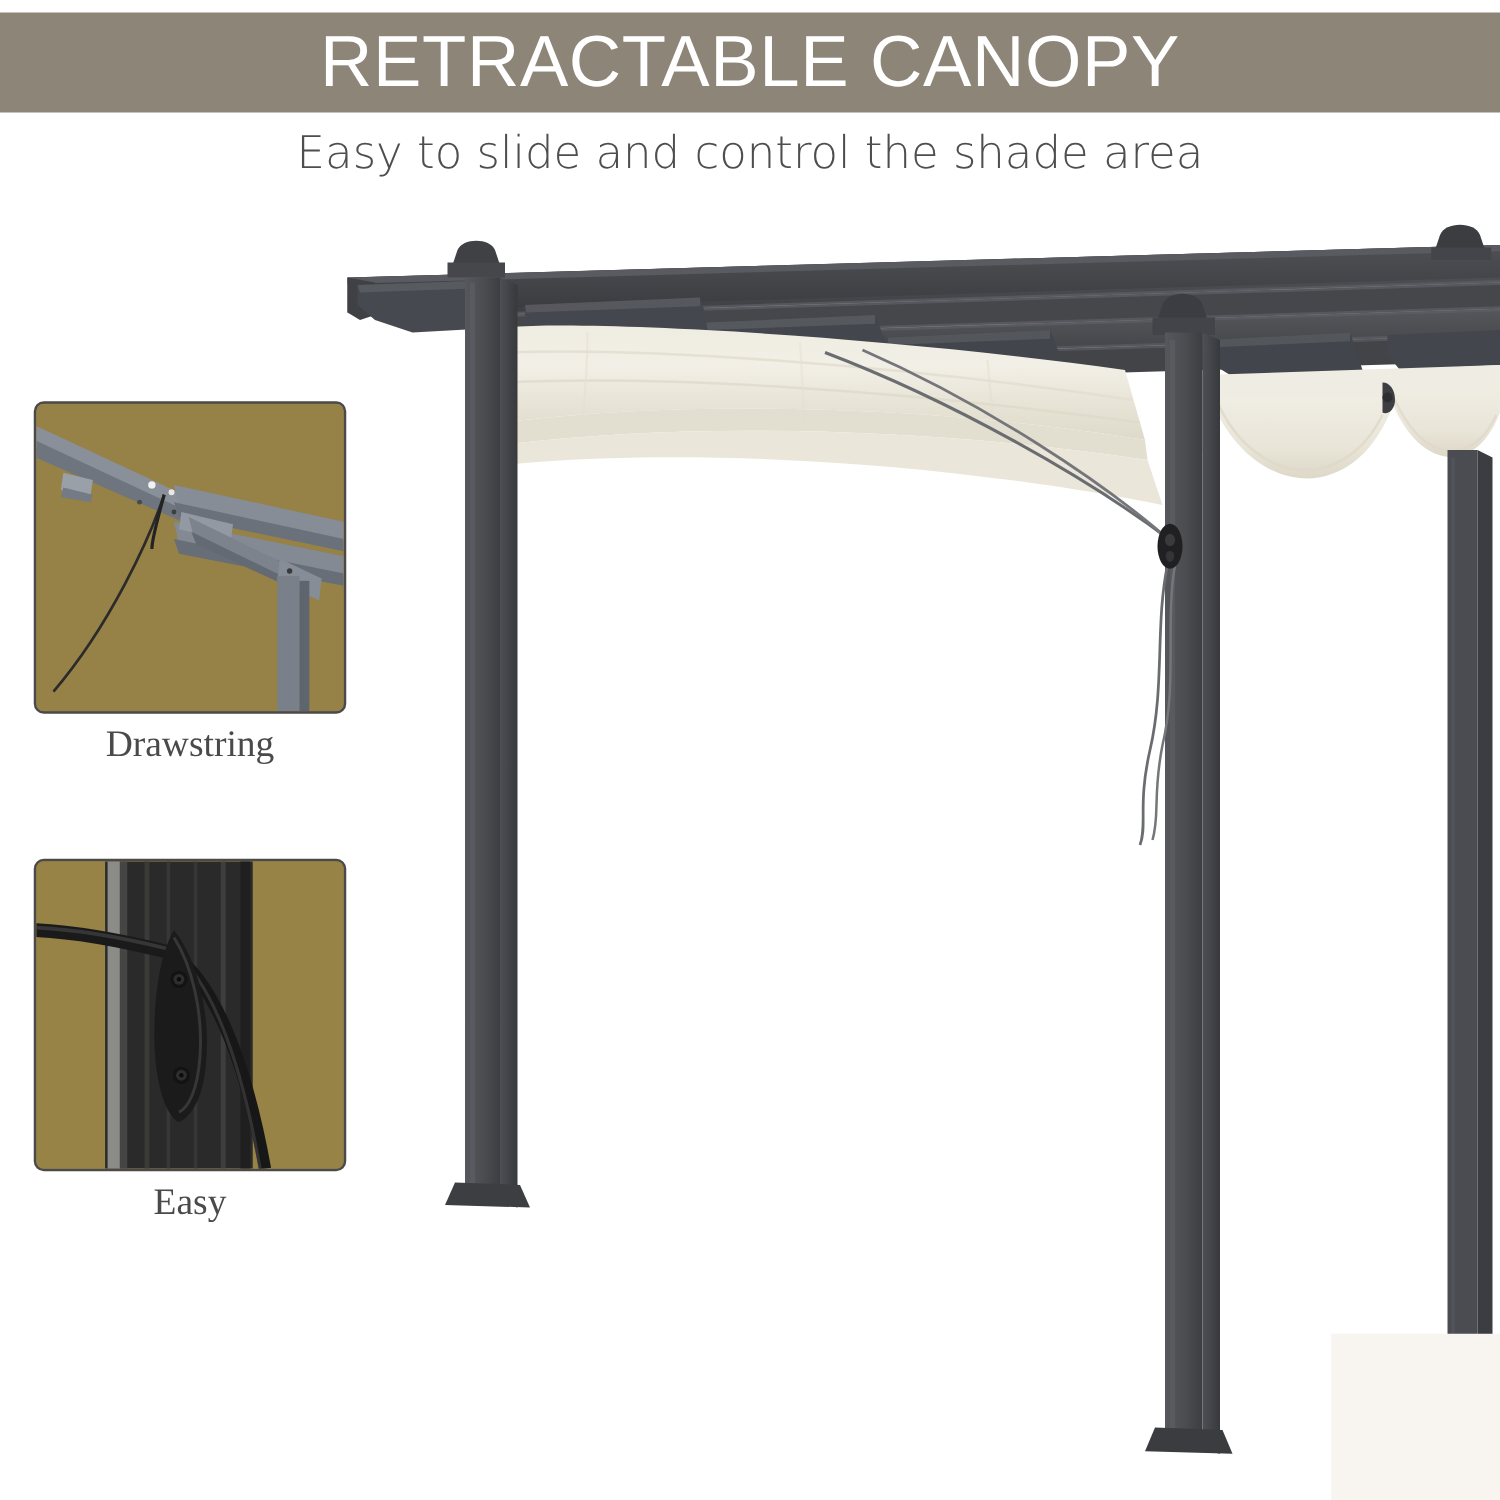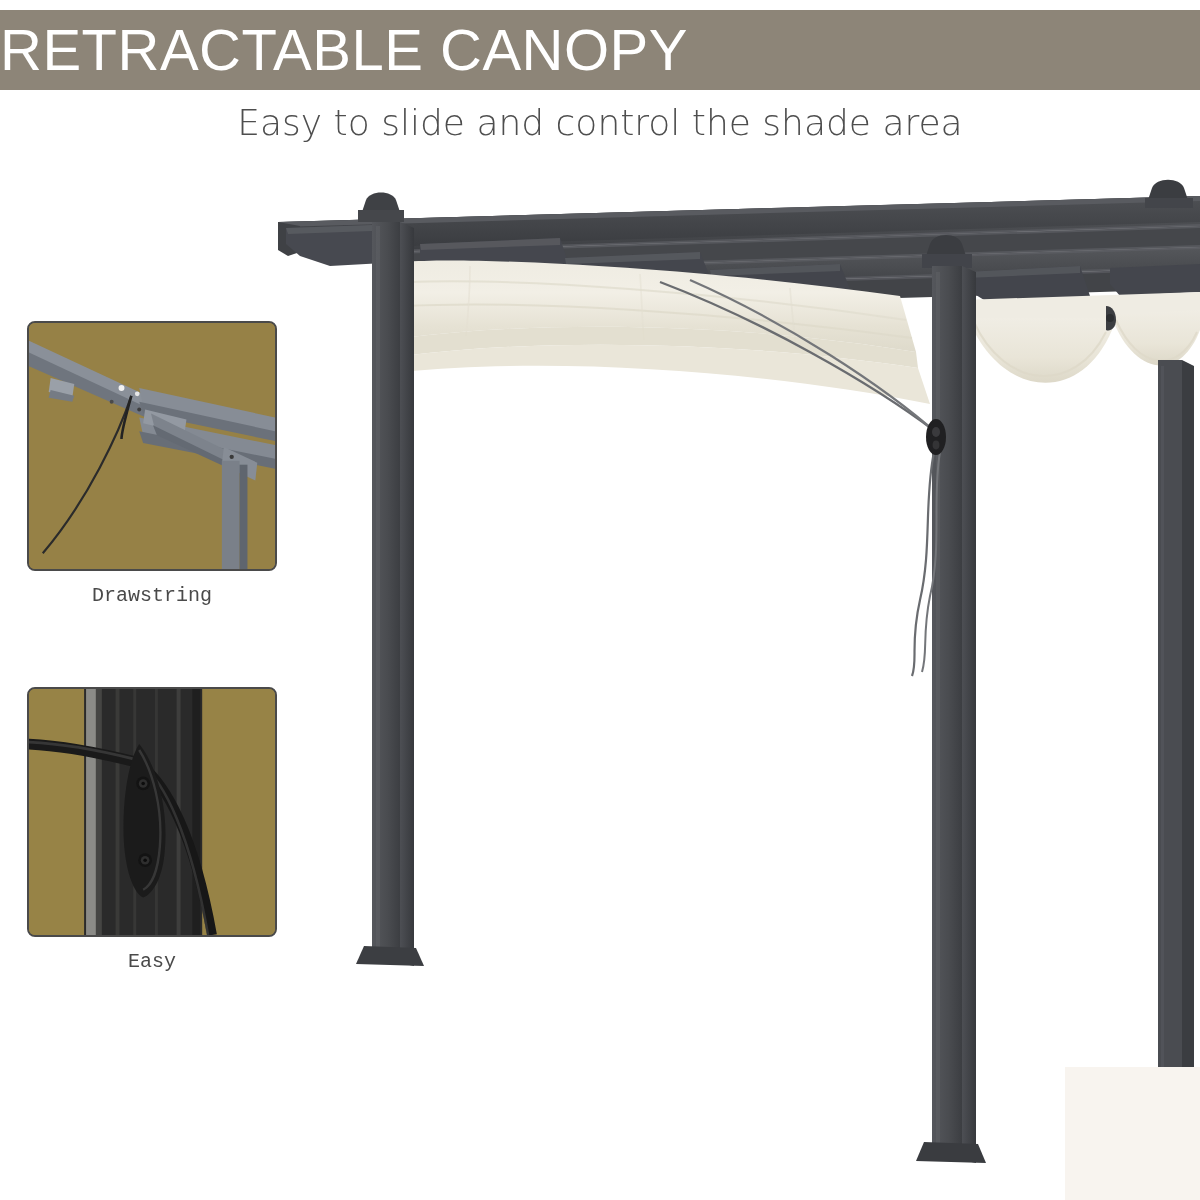--- a/index.html
+++ b/index.html
@@ -27,20 +27,21 @@
   
   .banner {
     position: absolute;
     left: 0;
     top: 10px;
     width: 1200px;
     height: 80px;
     background: #8d8578;
     display: flex;
     align-items: center;
+    justify-content: center;
   }
   .banner-title {
     color: #ffffff;
     font-size: 58px;
     line-height: 58px;
     font-weight: 400;
     letter-spacing: 0.5px;
     white-space: nowrap;
     font-family: "Liberation Sans", sans-serif;
   }
@@ -71,24 +72,24 @@
   }
   #inset-drawstring { left: 27px; top: 321px; }
   #inset-hook      { left: 27px; top: 687px; }
 
   .inset-caption {
     position: absolute;
     width: 250px;
     left: 27px;
     text-align: center;
     color: #4a4a4a;
-    font-size: 20px;
+    font-size: 30px;
     line-height: 36px;
     font-weight: 400;
-    font-family: Liberation Mono, monospace;
+    font-family: Liberation Serif, serif;
   }
   #caption-drawstring { top: 578px; }
   #caption-hook      { top: 944px; }
 
   .inset-svg { display: block; width: 100%; height: 100%; }
 
   
   #product {
     position: absolute;
     left: 0;

